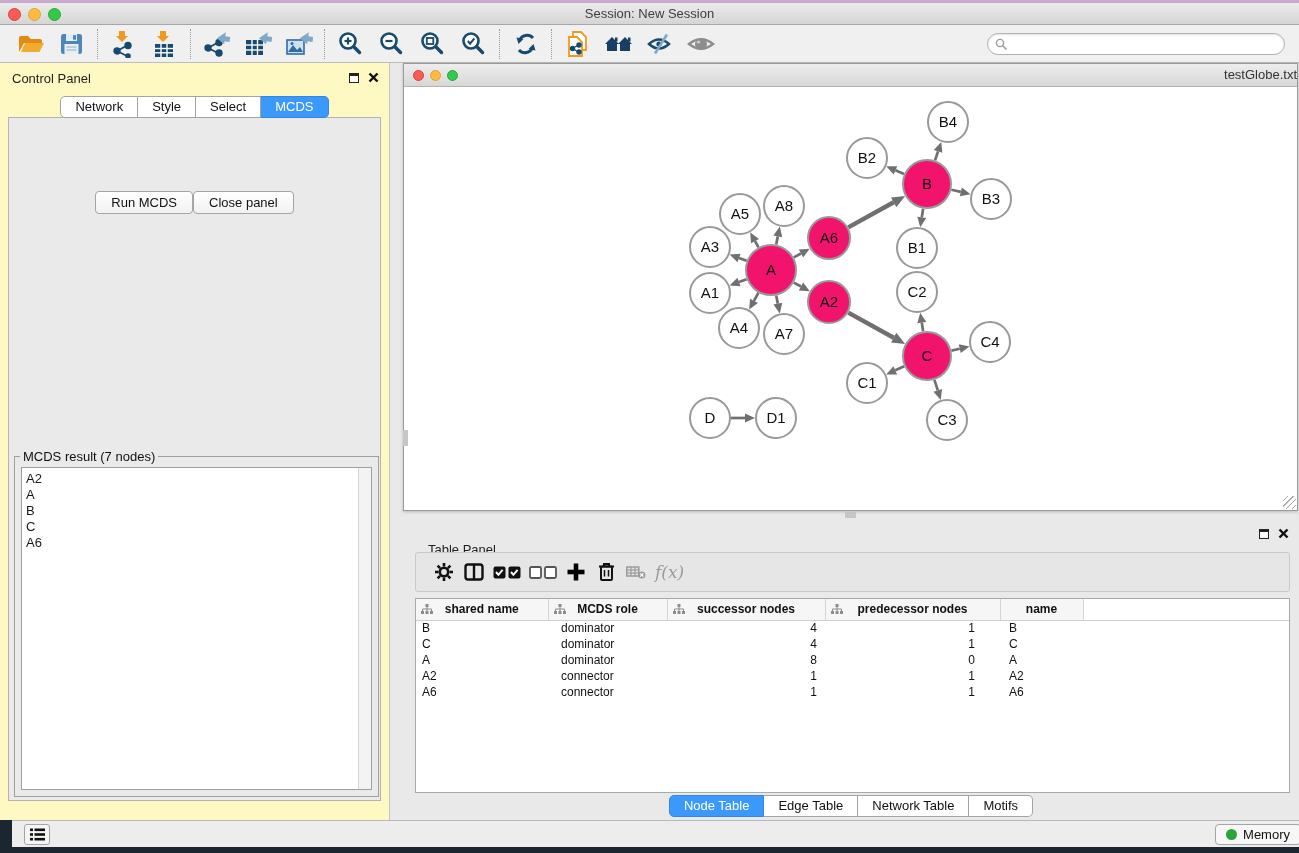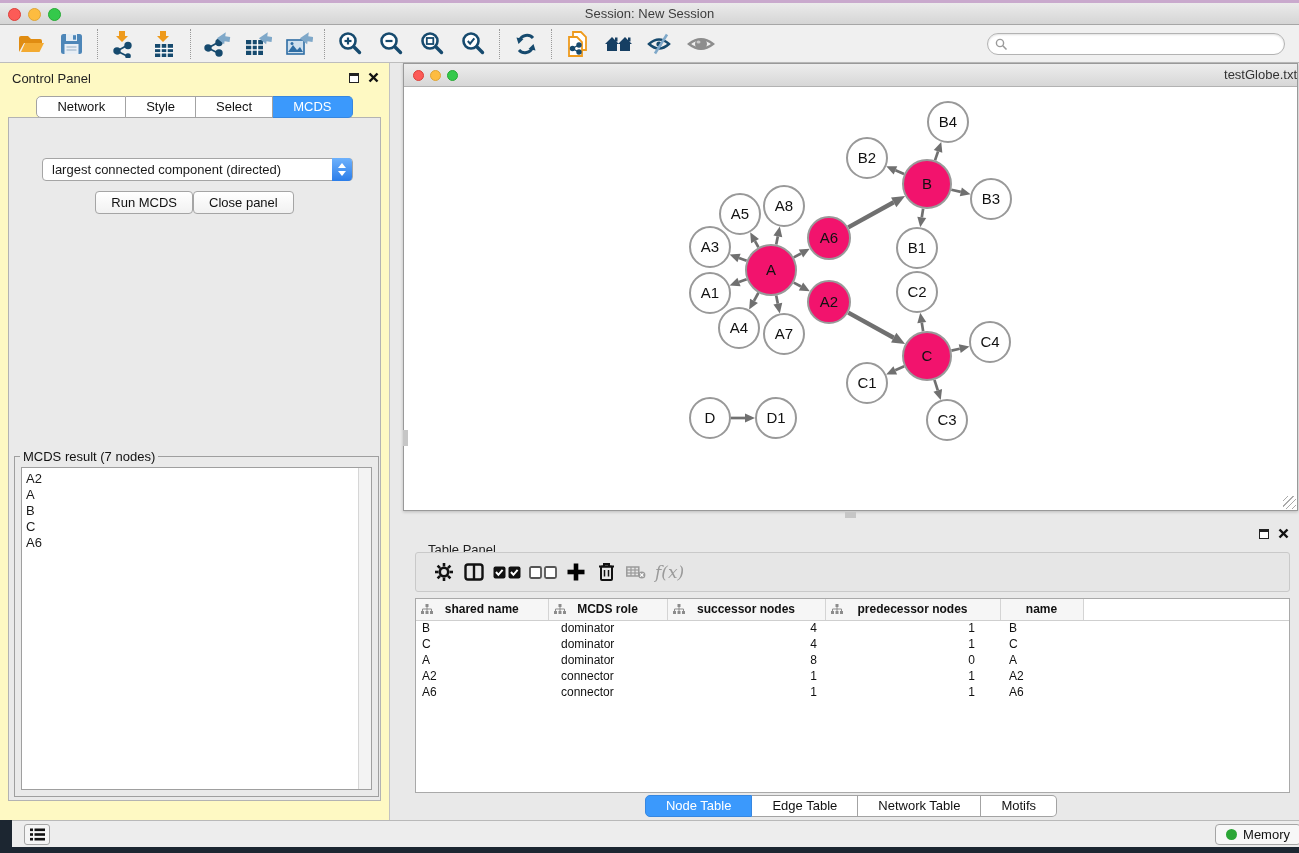--- a/index.html
+++ b/index.html
@@ -32,21 +32,21 @@
 
   
   .control-panel { position:absolute; left:0; top:0; width:390px; height:100%; background:#fef9c3; border-right:1px solid #c2c2c2; }
   .panel-head { position:absolute; left:0; top:0; width:100%; height:28px; }
   .panel-title { position:absolute; left:12px; top:8px; color:#222; }
   .panel-icons { position:absolute; right:10px; top:9px; display:flex; gap:9px; align-items:center; }
   .float-ico { width:10px; height:10px; border:1.5px solid #222; border-top:3px solid #222; background:#fff; }
 
   .seg { display:flex; }
   .seg-tab { background:#fff; border:1px solid #a3a3a3; border-left:none; height:22px; line-height:20px;
-    padding:0 20px; font-size:13px; color:#111; }
+    padding:0 14px; font-size:13px; color:#111; }
   .seg-tab:first-child { border-left:1px solid #a3a3a3; border-radius:5px 0 0 5px; }
   .seg-tab:last-child { border-radius:0 5px 5px 0; }
   .seg-tab.active { background:#3b99fc; border-color:#3787e0; color:#fff; }
 
   .cp-tabs { position:absolute; top:33px; left:0; width:100%; display:flex; justify-content:center; z-index:2; }
   .cp-inner { position:absolute; left:8px; right:8px; top:54px; bottom:19px; border:1px solid #b3b3b3; background:#eaeaea; }
   .opt-label { position:absolute; top:18px; width:100%; text-align:center; color:#111; }
   .dropdown { position:absolute; top:40px; left:33px; right:27px; height:23px; background:#fff;
     border:1px solid #a5a5a5; border-radius:4px; }
   .dropdown-value { line-height:21px; padding-left:9px; white-space:nowrap; overflow:hidden; }
@@ -299,27 +299,20 @@
           </svg>
         </span>
       </div>
       <div class="cp-tabs seg">
           <div class="seg-tab">Network</div>
           <div class="seg-tab">Style</div>
           <div class="seg-tab">Select</div>
           <div class="seg-tab active">MCDS</div>
         </div>
       <div class="cp-inner">
-        <div class="dropdown">
-          <div class="dropdown-value">largest connected component (directed)</div>
-          <div class="dropdown-stepper">
-            <span class="dd-up"></span>
-              <span class="dd-dn"></span>
-          </div>
-        </div>
         <div class="cp-buttons">
           <button class="mac-btn">Run MCDS</button>
           <button class="mac-btn">Close panel</button>
         </div>
         <div class="group-box">
           <span class="group-legend">MCDS result (7 nodes)</span>
           <div class="result-list">
             <div class="result-items">
                 <div class="result-item">A2</div>
                 <div class="result-item">A</div>

